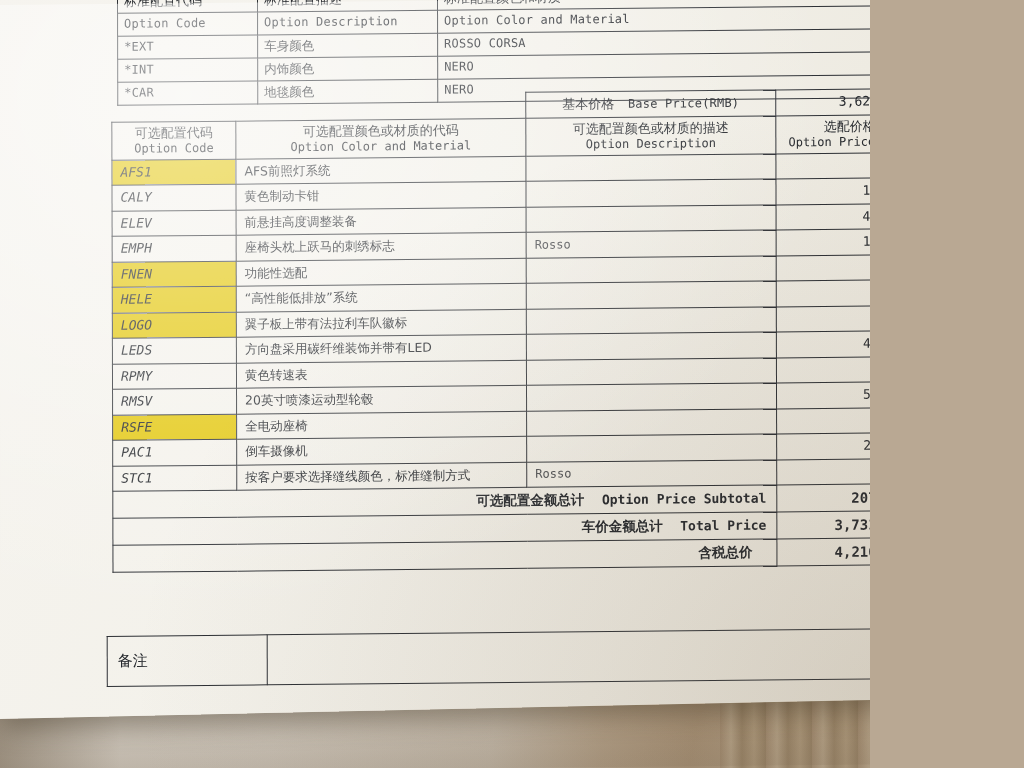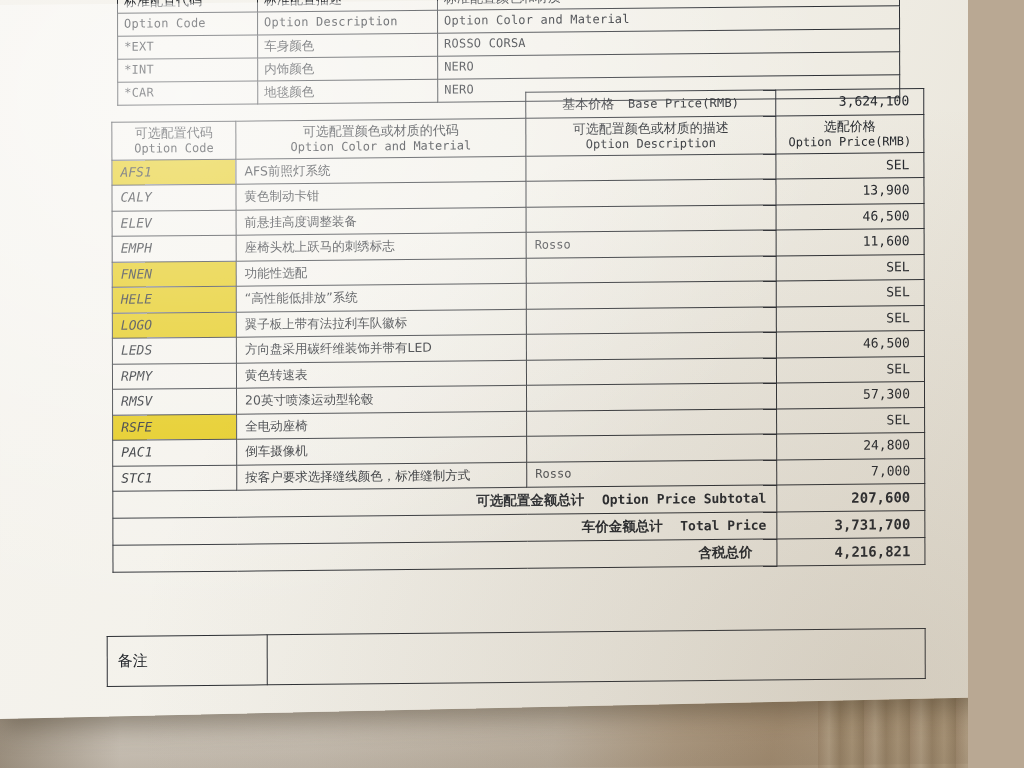--- a/index.html
+++ b/index.html
@@ -8,21 +8,21 @@
     background: #b9a893;
     width: 1024px;
     height: 768px;
     overflow: hidden;
     font-family: "Liberation Sans", sans-serif;
   }
 
   
   #photo {
     position: relative;
-    width: 968px;
+    width: 870px;
     height: 768px;
     background: #ccb9a0;
     overflow: hidden;
   }
   .bg-wall {
     position: absolute;
     inset: 0;
     background:
       linear-gradient(100deg, #e7e2da 0%, #e3ddd4 40%, #d8cfc2 62%, #c2ae95 73%, #b49c7f 82%, #c8b69c 95%, #d6c7af 100%);
   }

